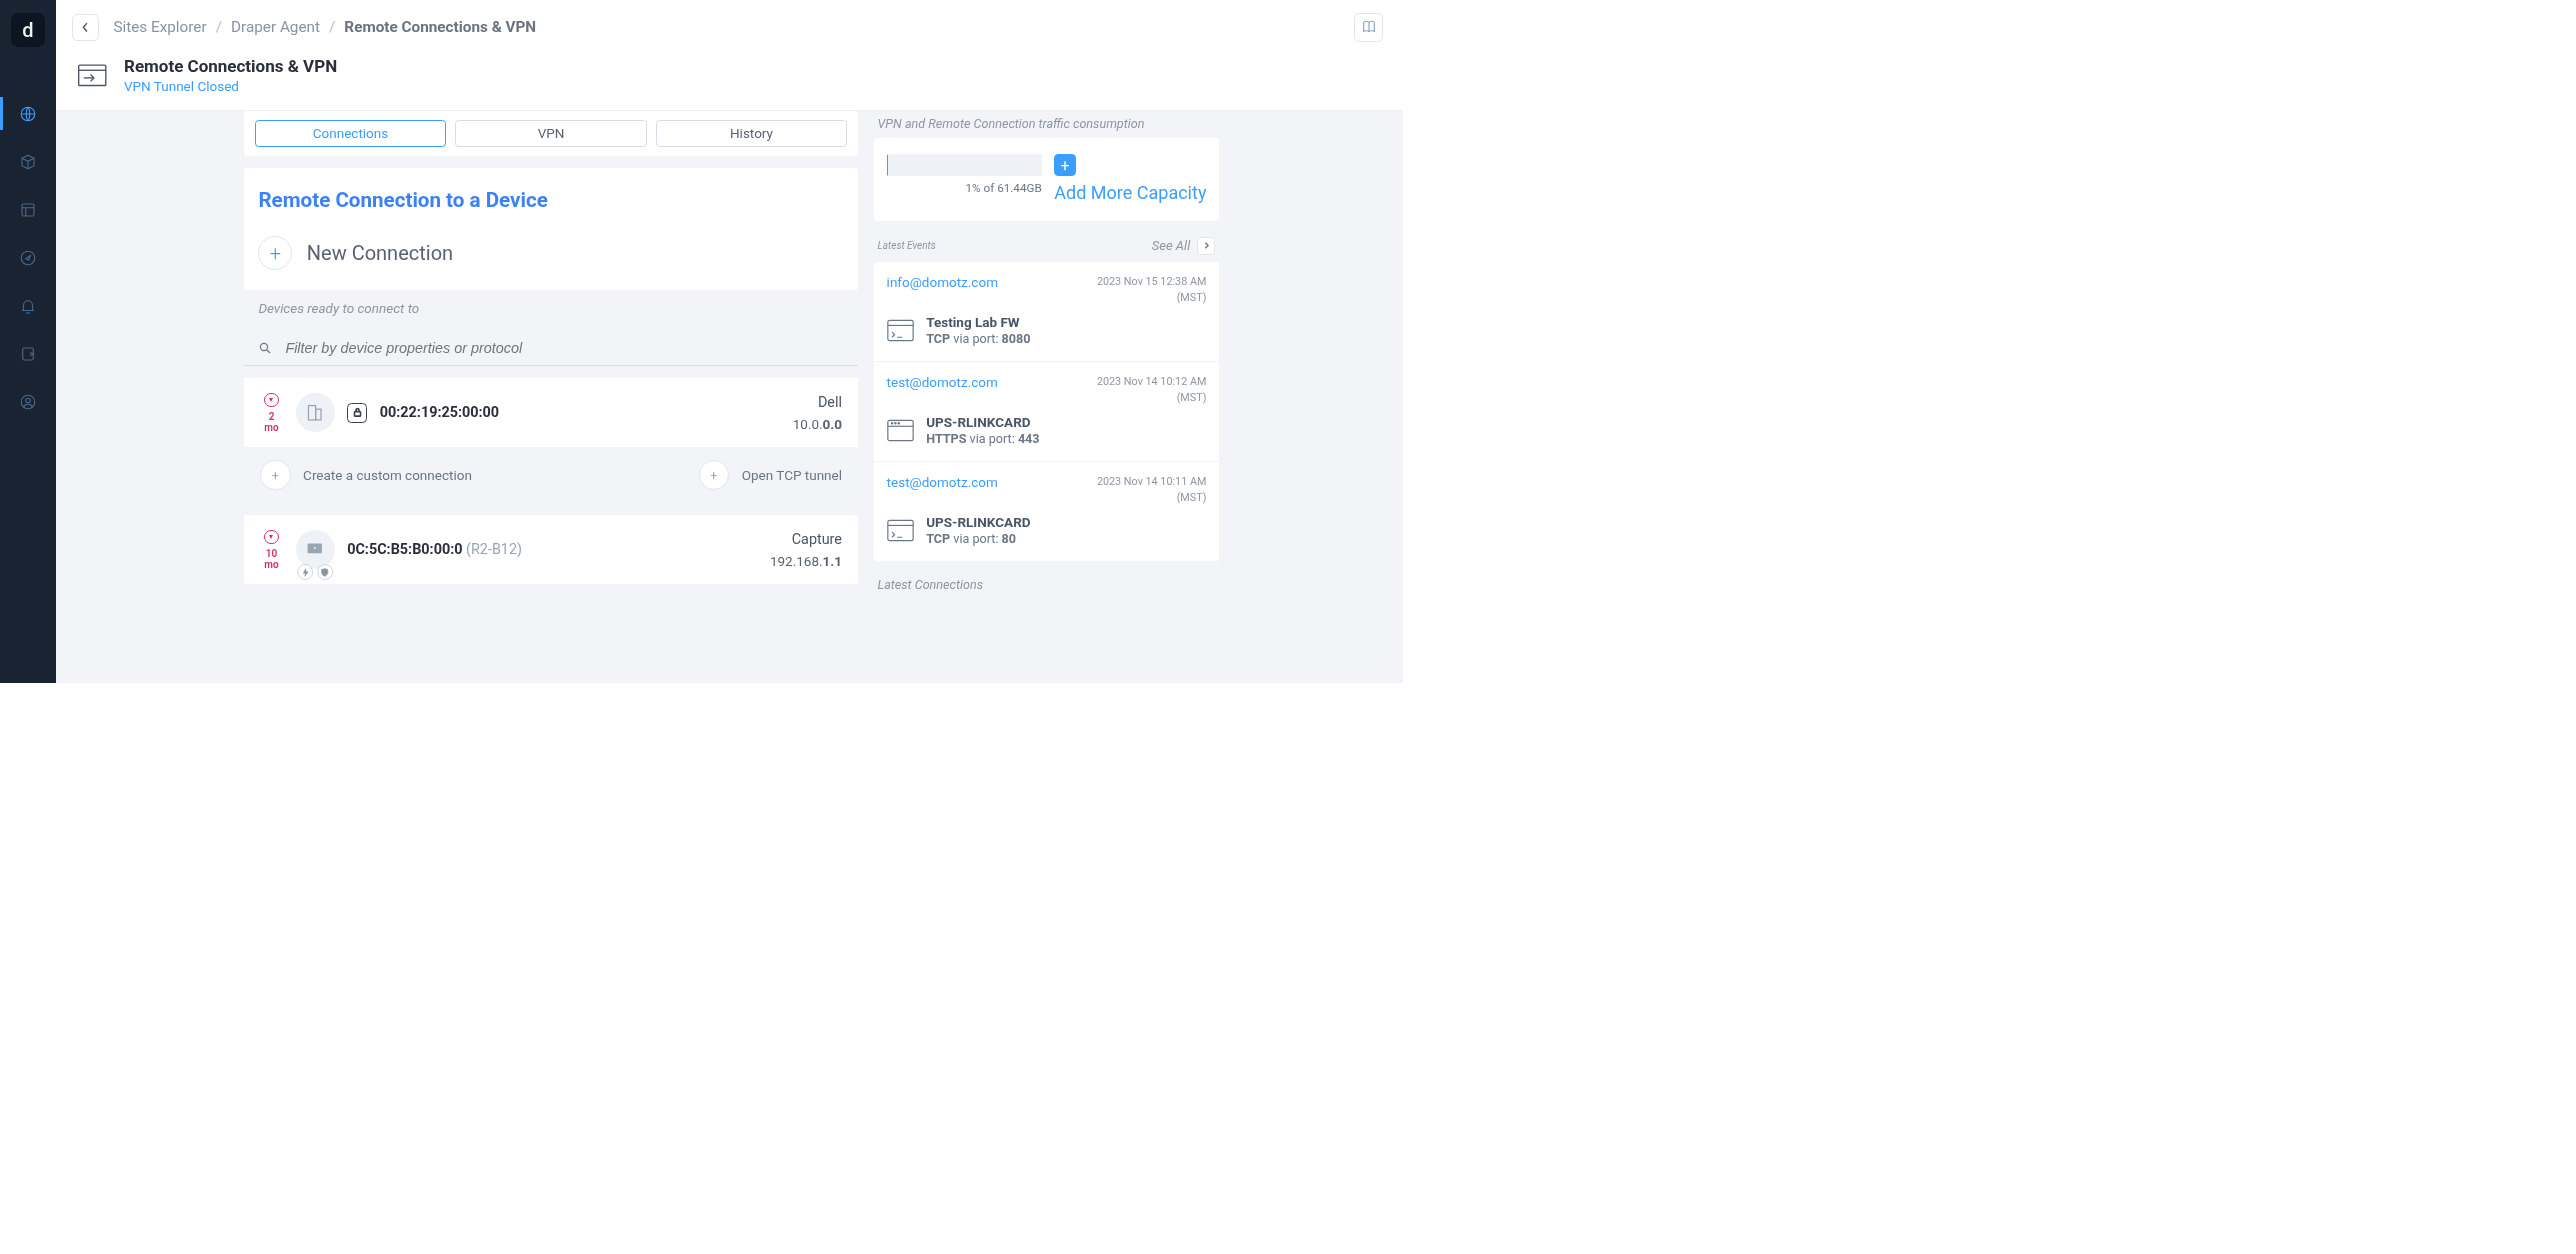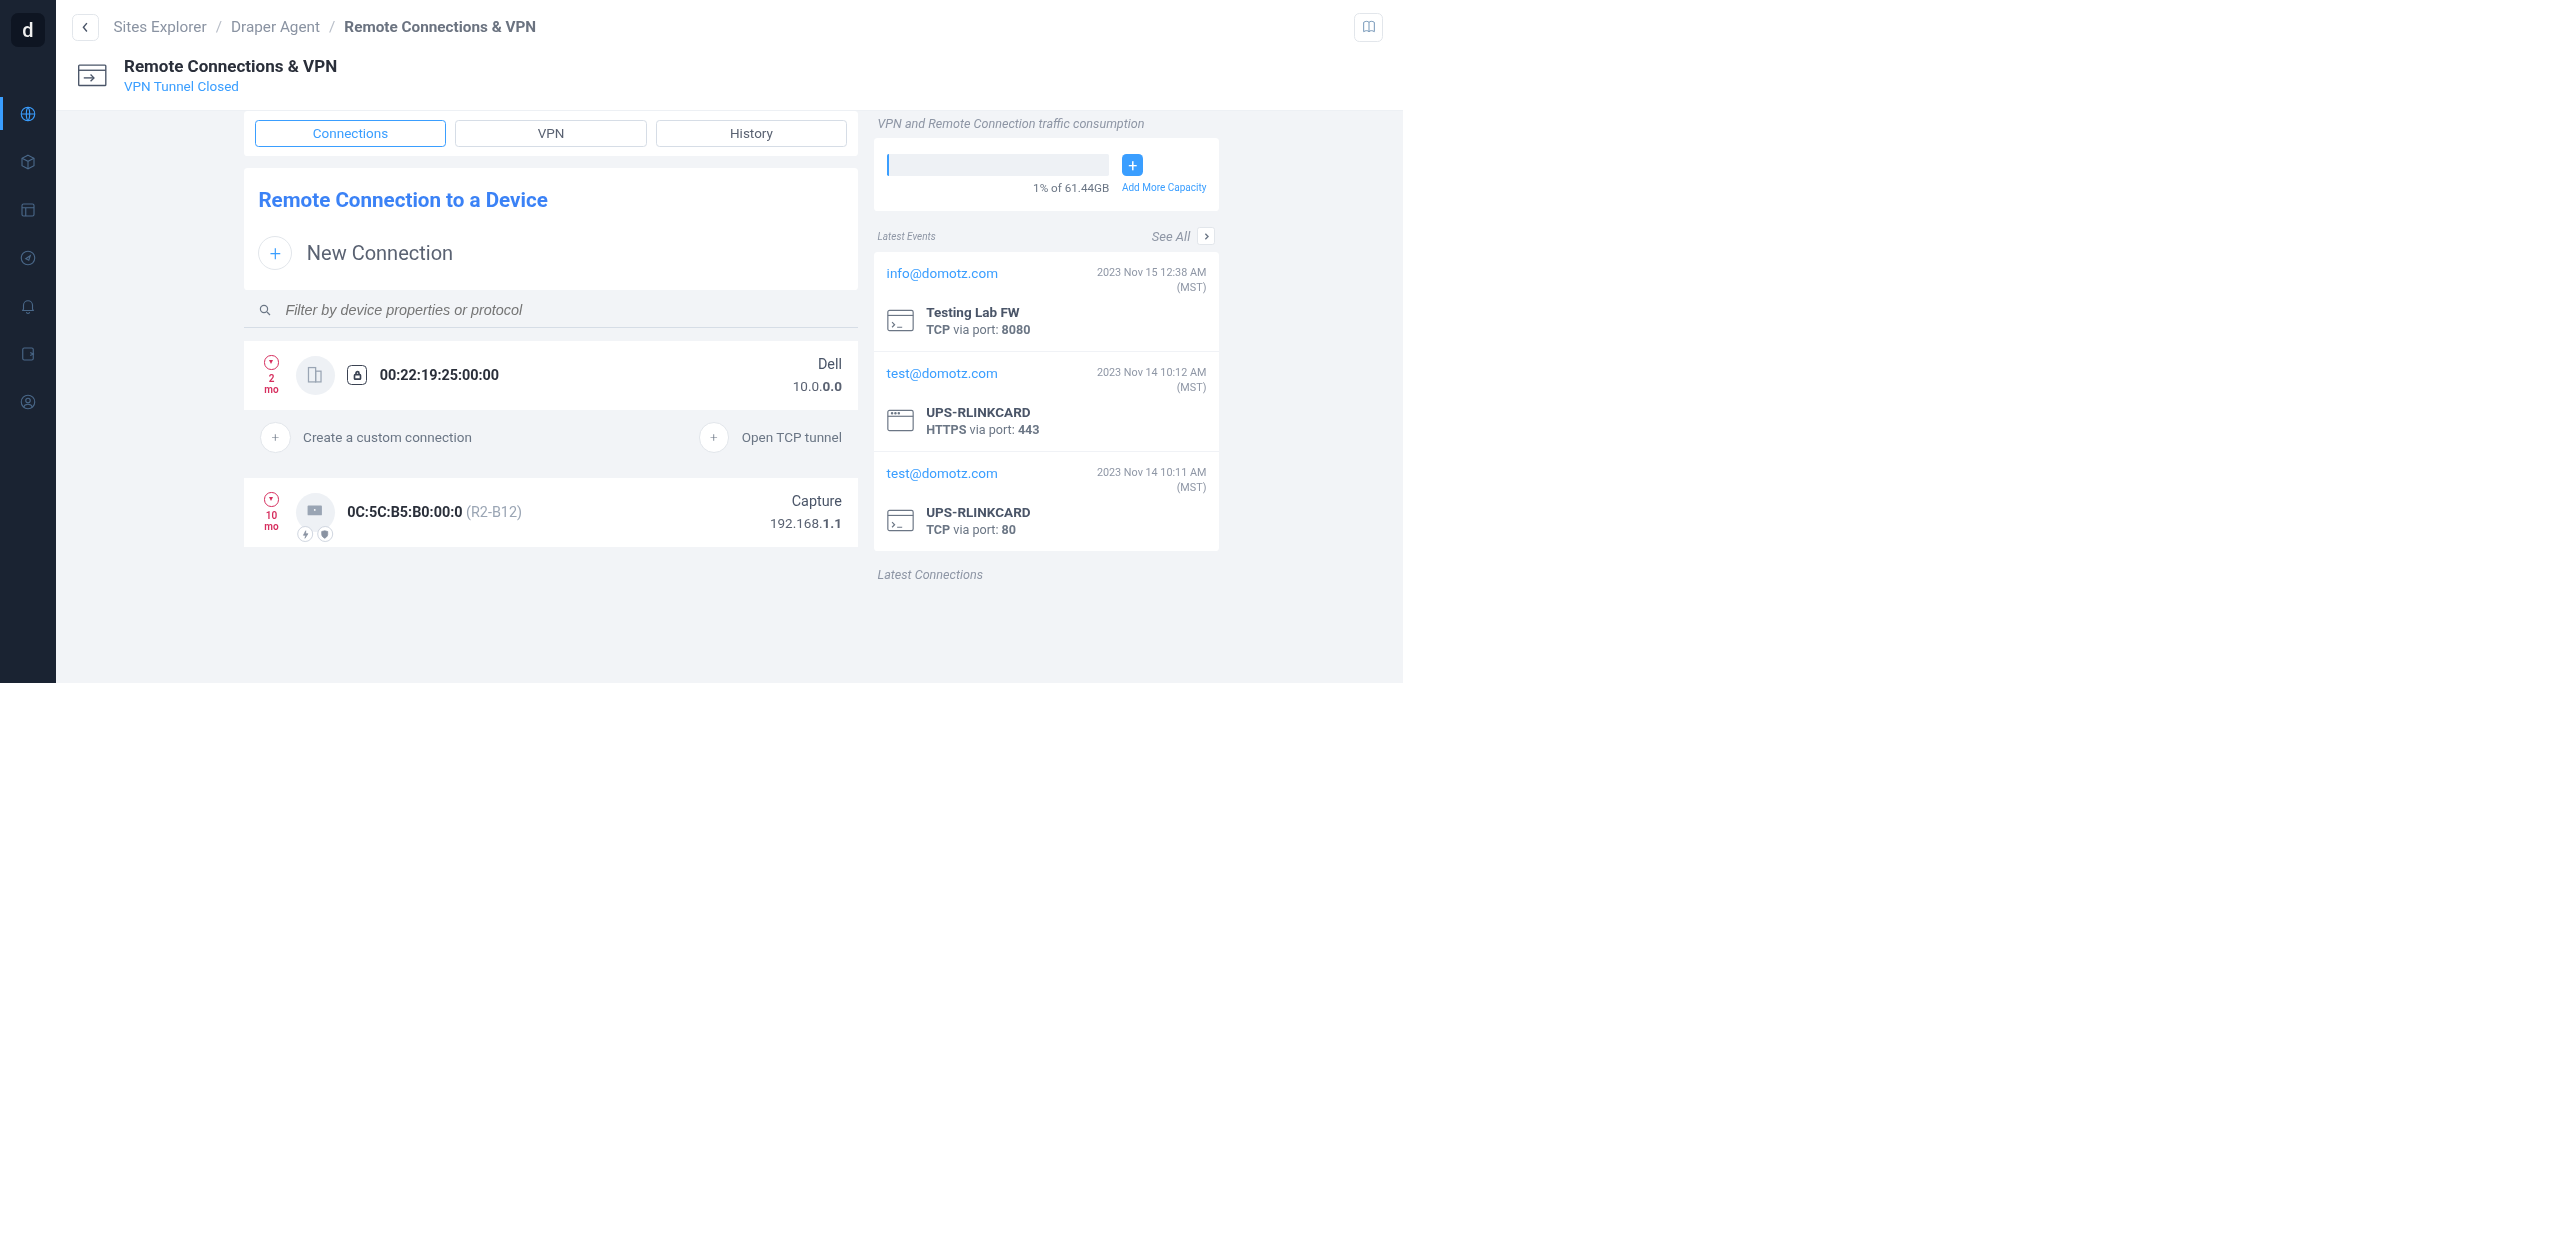--- a/index.html
+++ b/index.html
@@ -270,21 +270,21 @@
     position:relative; overflow:hidden;
   }
   .bar-fill { position:absolute; left:0; top:0; bottom:0; width:1%; background:#3a9eff; }
   .bar-caption { text-align:right; font-size:11.7px; color:#6b7685; margin-top:5.4px; }
   .plus-square {
     width:21.5px; height:21.5px; border-radius:4.5px;
     background:#3a9eff; color:#fff;
     display:flex;align-items:center;justify-content:center;
     font-size:16px; cursor:pointer;
   }
-  .addmore { font-size:10px; color:#3a9eff; line-height:1.3; margin-top:5.4px; cursor:pointer;text-align:center; }
+  .addmore { font-size:18px; color:#3a9eff; line-height:1.3; margin-top:5.4px; cursor:pointer;text-align:center; }
 
   .events-head {
     display:flex; align-items:center; justify-content:space-between;
     padding: 0 3.6px 7.2px 3.6px;
   }
   .events-head .lbl { font-size:10px; font-style:italic; color:#8e96a5; }
   .seeall { display:flex; align-items:center; gap:7.2px; font-size:13px; font-style:italic; color:#8e96a5; cursor:pointer; }
   .seeall-btn {
     width:18px; height:18px; border:0.9px solid #e2e6eb; border-radius:2.7px;
     display:flex;align-items:center;justify-content:center; background:#fff;
@@ -411,20 +411,21 @@
         <div class="card">
           <div class="section-title">Remote Connection to a Device</div>
           <div class="newconn">
             <div class="circle-btn">
               <span>+</span>
             </div>
             <span class="newconn-label">New Connection</span>
           </div>
         </div>
 
+        <div class="subhead">Devices ready to connect to</div>
 
         <div class="filter-row">
           <svg viewBox="0 0 24 24">
               <circle cx="10" cy="10" r="6"></circle>
               <path d="M15 15l5 5"></path>
             </svg>
           <input class="filter-input" placeholder="Filter by device properties or protocol" style="">
         </div>
 
         <div class="device">

